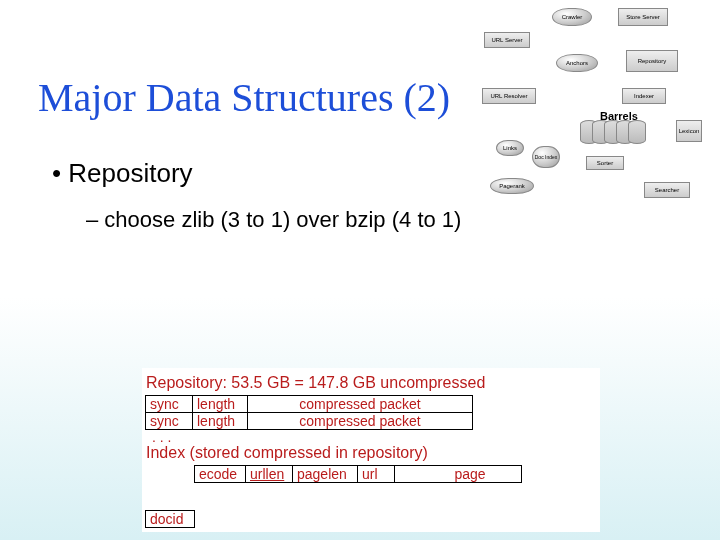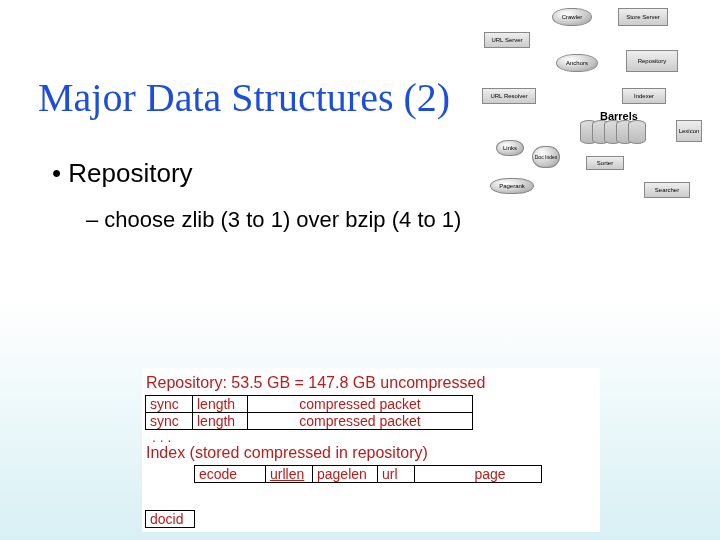--- a/index.html
+++ b/index.html
@@ -157,19 +157,19 @@
   </div>
   <div class="trow">
     <div class="tcell" style="width:48px;">sync</div>
     <div class="tcell" style="width:56px;">length</div>
     <div class="tcell" style="width:226px; text-align:center;">compressed packet</div>
   </div>
   <div class="dots">. . .</div>
   <div class="tlabel" style="margin-top:0;">Index (stored compressed in repository)</div>
   <div class="trow">
     <div class="tcell" style="width:50px;margin-top:44px;">docid</div>
-    <div class="tcell" style="width:72px;">ecode</div>
+    <div class="tcell" style="width:52px;">ecode</div>
     <div class="tcell" style="width:48px;text-decoration:underline;">urllen</div>
     <div class="tcell" style="width:66px;">pagelen</div>
     <div class="tcell" style="width:38px;">url</div>
     <div class="tcell" style="width:128px; text-align:center;padding-left:28px;">page</div>
   </div>
 </div>
 
 </body></html>

